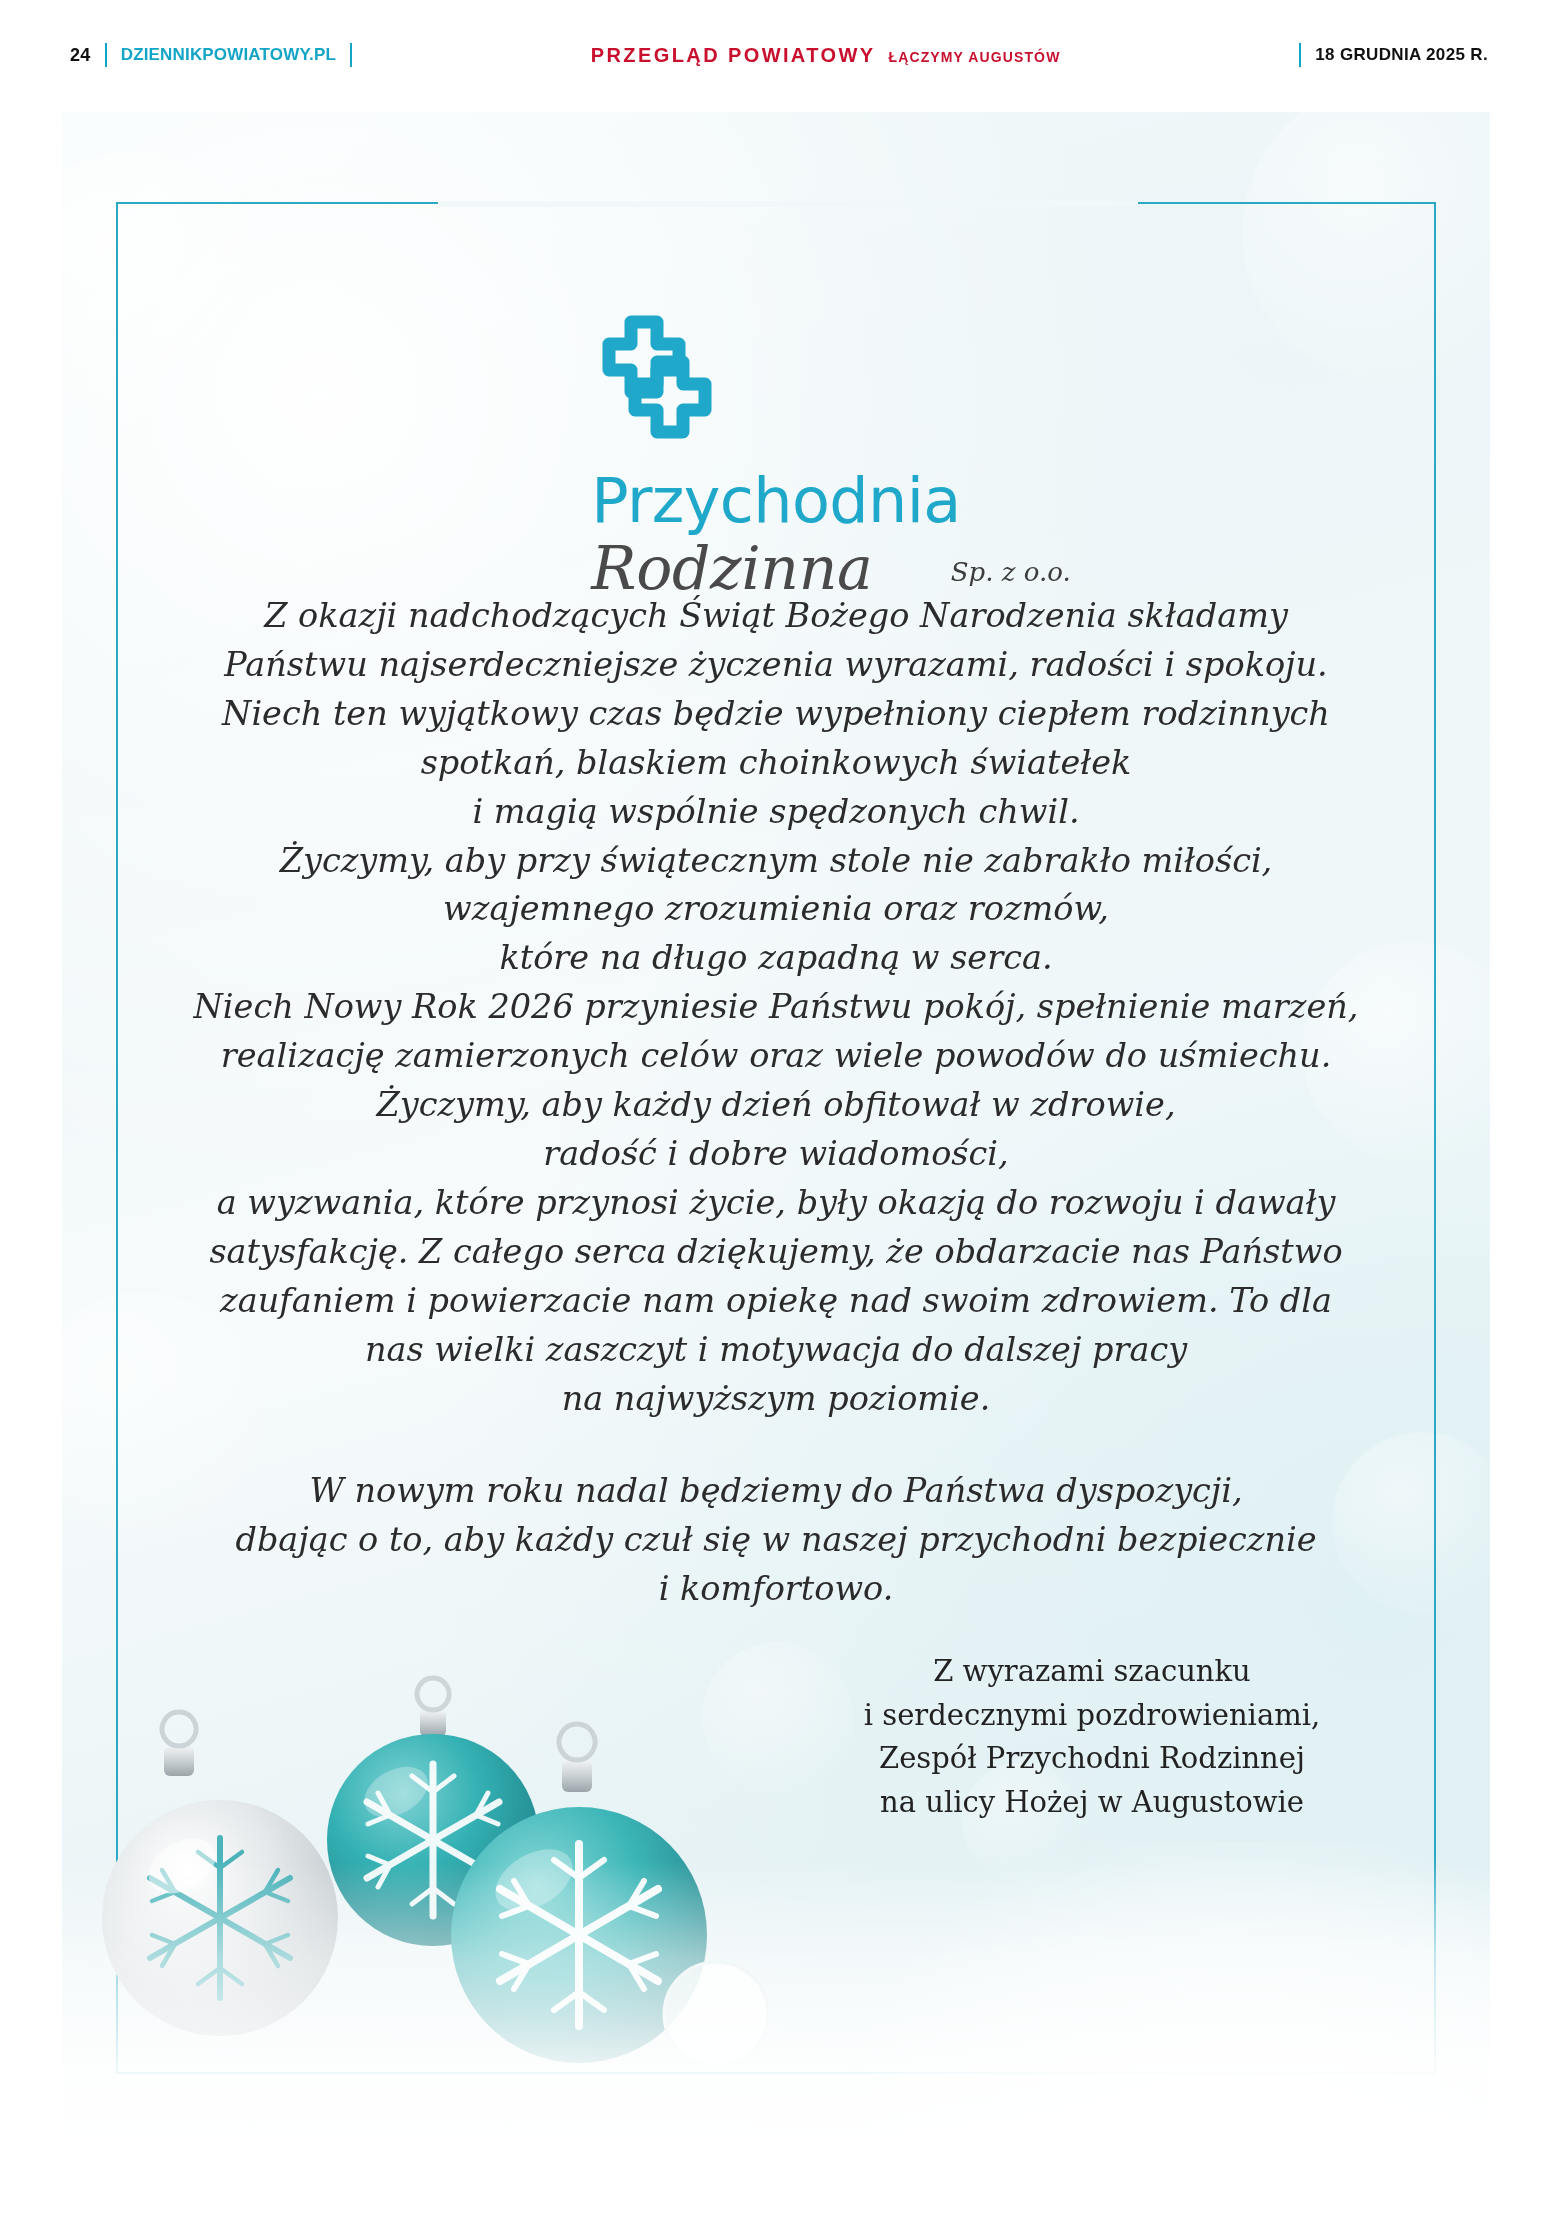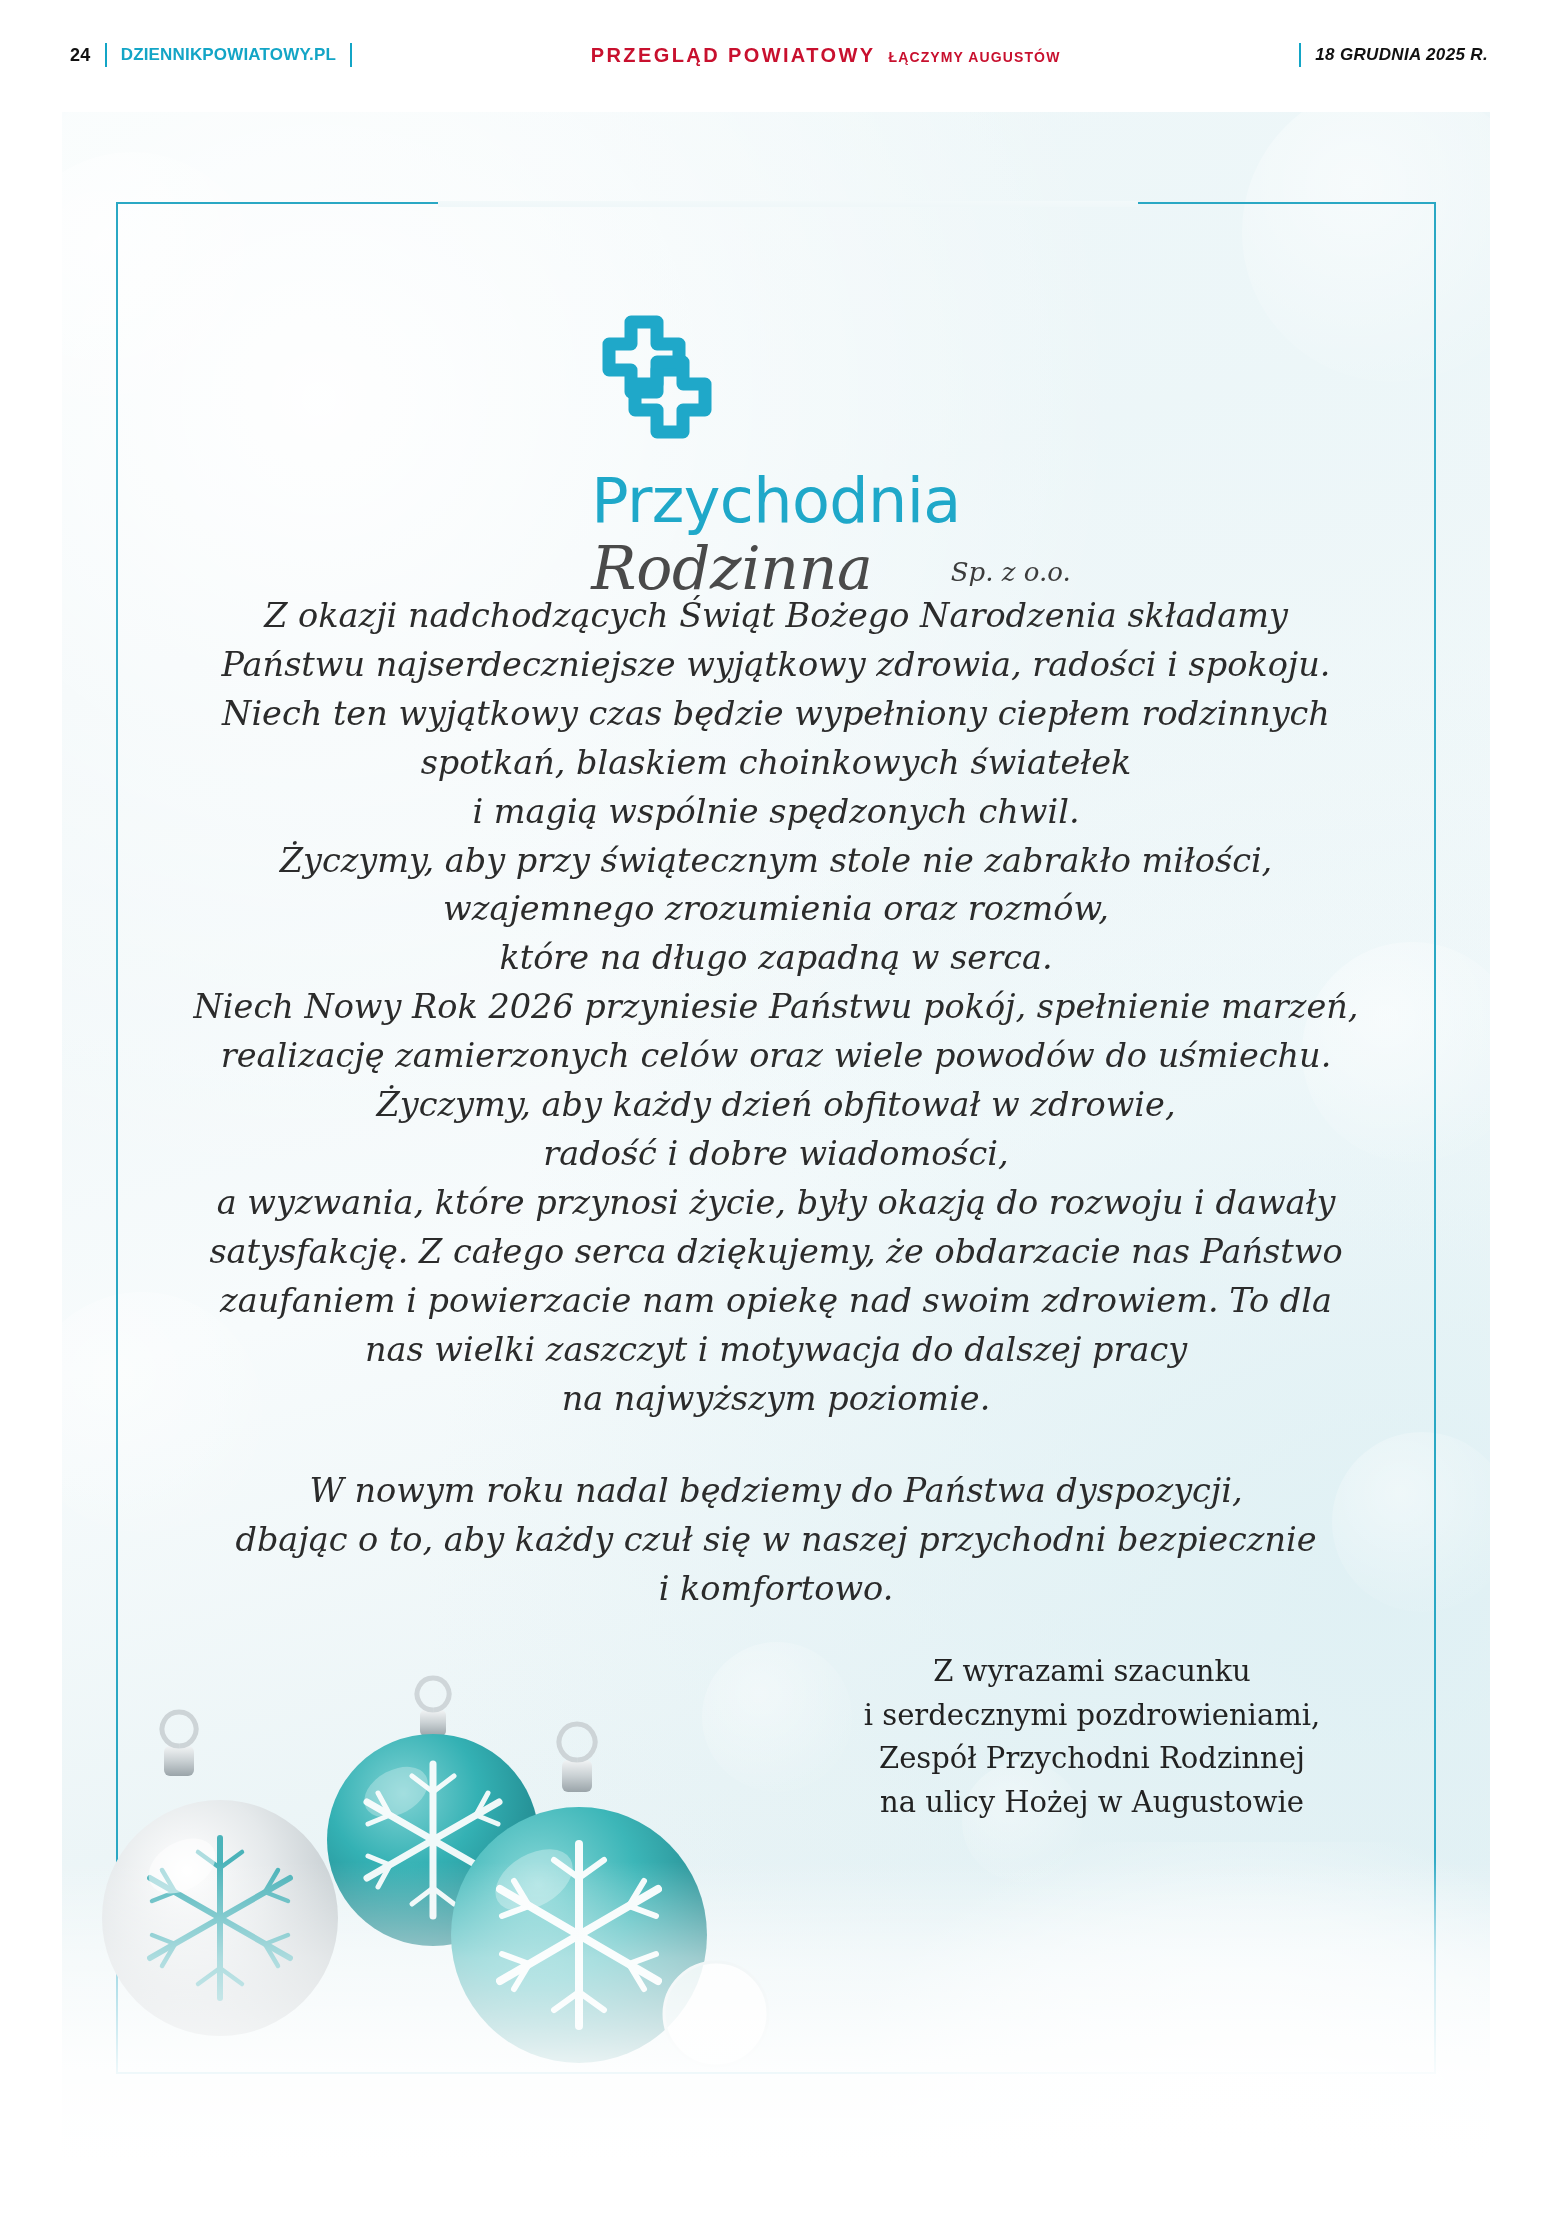--- a/index.html
+++ b/index.html
@@ -64,21 +64,20 @@
     font-weight: bold;
     letter-spacing: .08em;
     margin-left: 8px;
   }
   .ph-date {
     color: #111;
     font-size: 17px;
     font-weight: bold;
     padding-left: 14px;
     white-space: nowrap;
-    font-style: italic;
   }
 
   
   .reklama {
     position: absolute;
     left: 24px;
     top: 600px;
     width: 120px;
     text-align: center;
     transform: rotate(-90deg);
@@ -289,21 +288,21 @@
       <span class="logo-text">
         <div class="logo-line1">Przychodnia</div>
         <div class="logo-line2">Rodzinna</div>
         <span class="logo-suffix">Sp. z o.o.</span>
       </span>
     </div>
   </div>
 
   <div class="wishes">
     <p>Z okazji nadchodzących Świąt Bożego Narodzenia składamy</p>
-    <p>Państwu najserdeczniejsze wyjątkowy zdrowia, radości i spokoju.</p>
+    <p>Państwu najserdeczniejsze życzenia wyrazami, radości i spokoju.</p>
     <p>Niech ten wyjątkowy czas będzie wypełniony ciepłem rodzinnych</p>
     <p>spotkań, blaskiem choinkowych światełek</p>
     <p>i magią wspólnie spędzonych chwil.</p>
     <p>Życzymy, aby przy świątecznym stole nie zabrakło miłości,</p>
     <p>wzajemnego zrozumienia oraz rozmów,</p>
     <p>które na długo zapadną w serca.</p>
     <p>Niech Nowy Rok 2026 przyniesie Państwu pokój, spełnienie marzeń,</p>
     <p>realizację zamierzonych celów oraz wiele powodów do uśmiechu.</p>
     <p>Życzymy, aby każdy dzień obfitował w zdrowie,</p>
     <p>radość i dobre wiadomości,</p>

